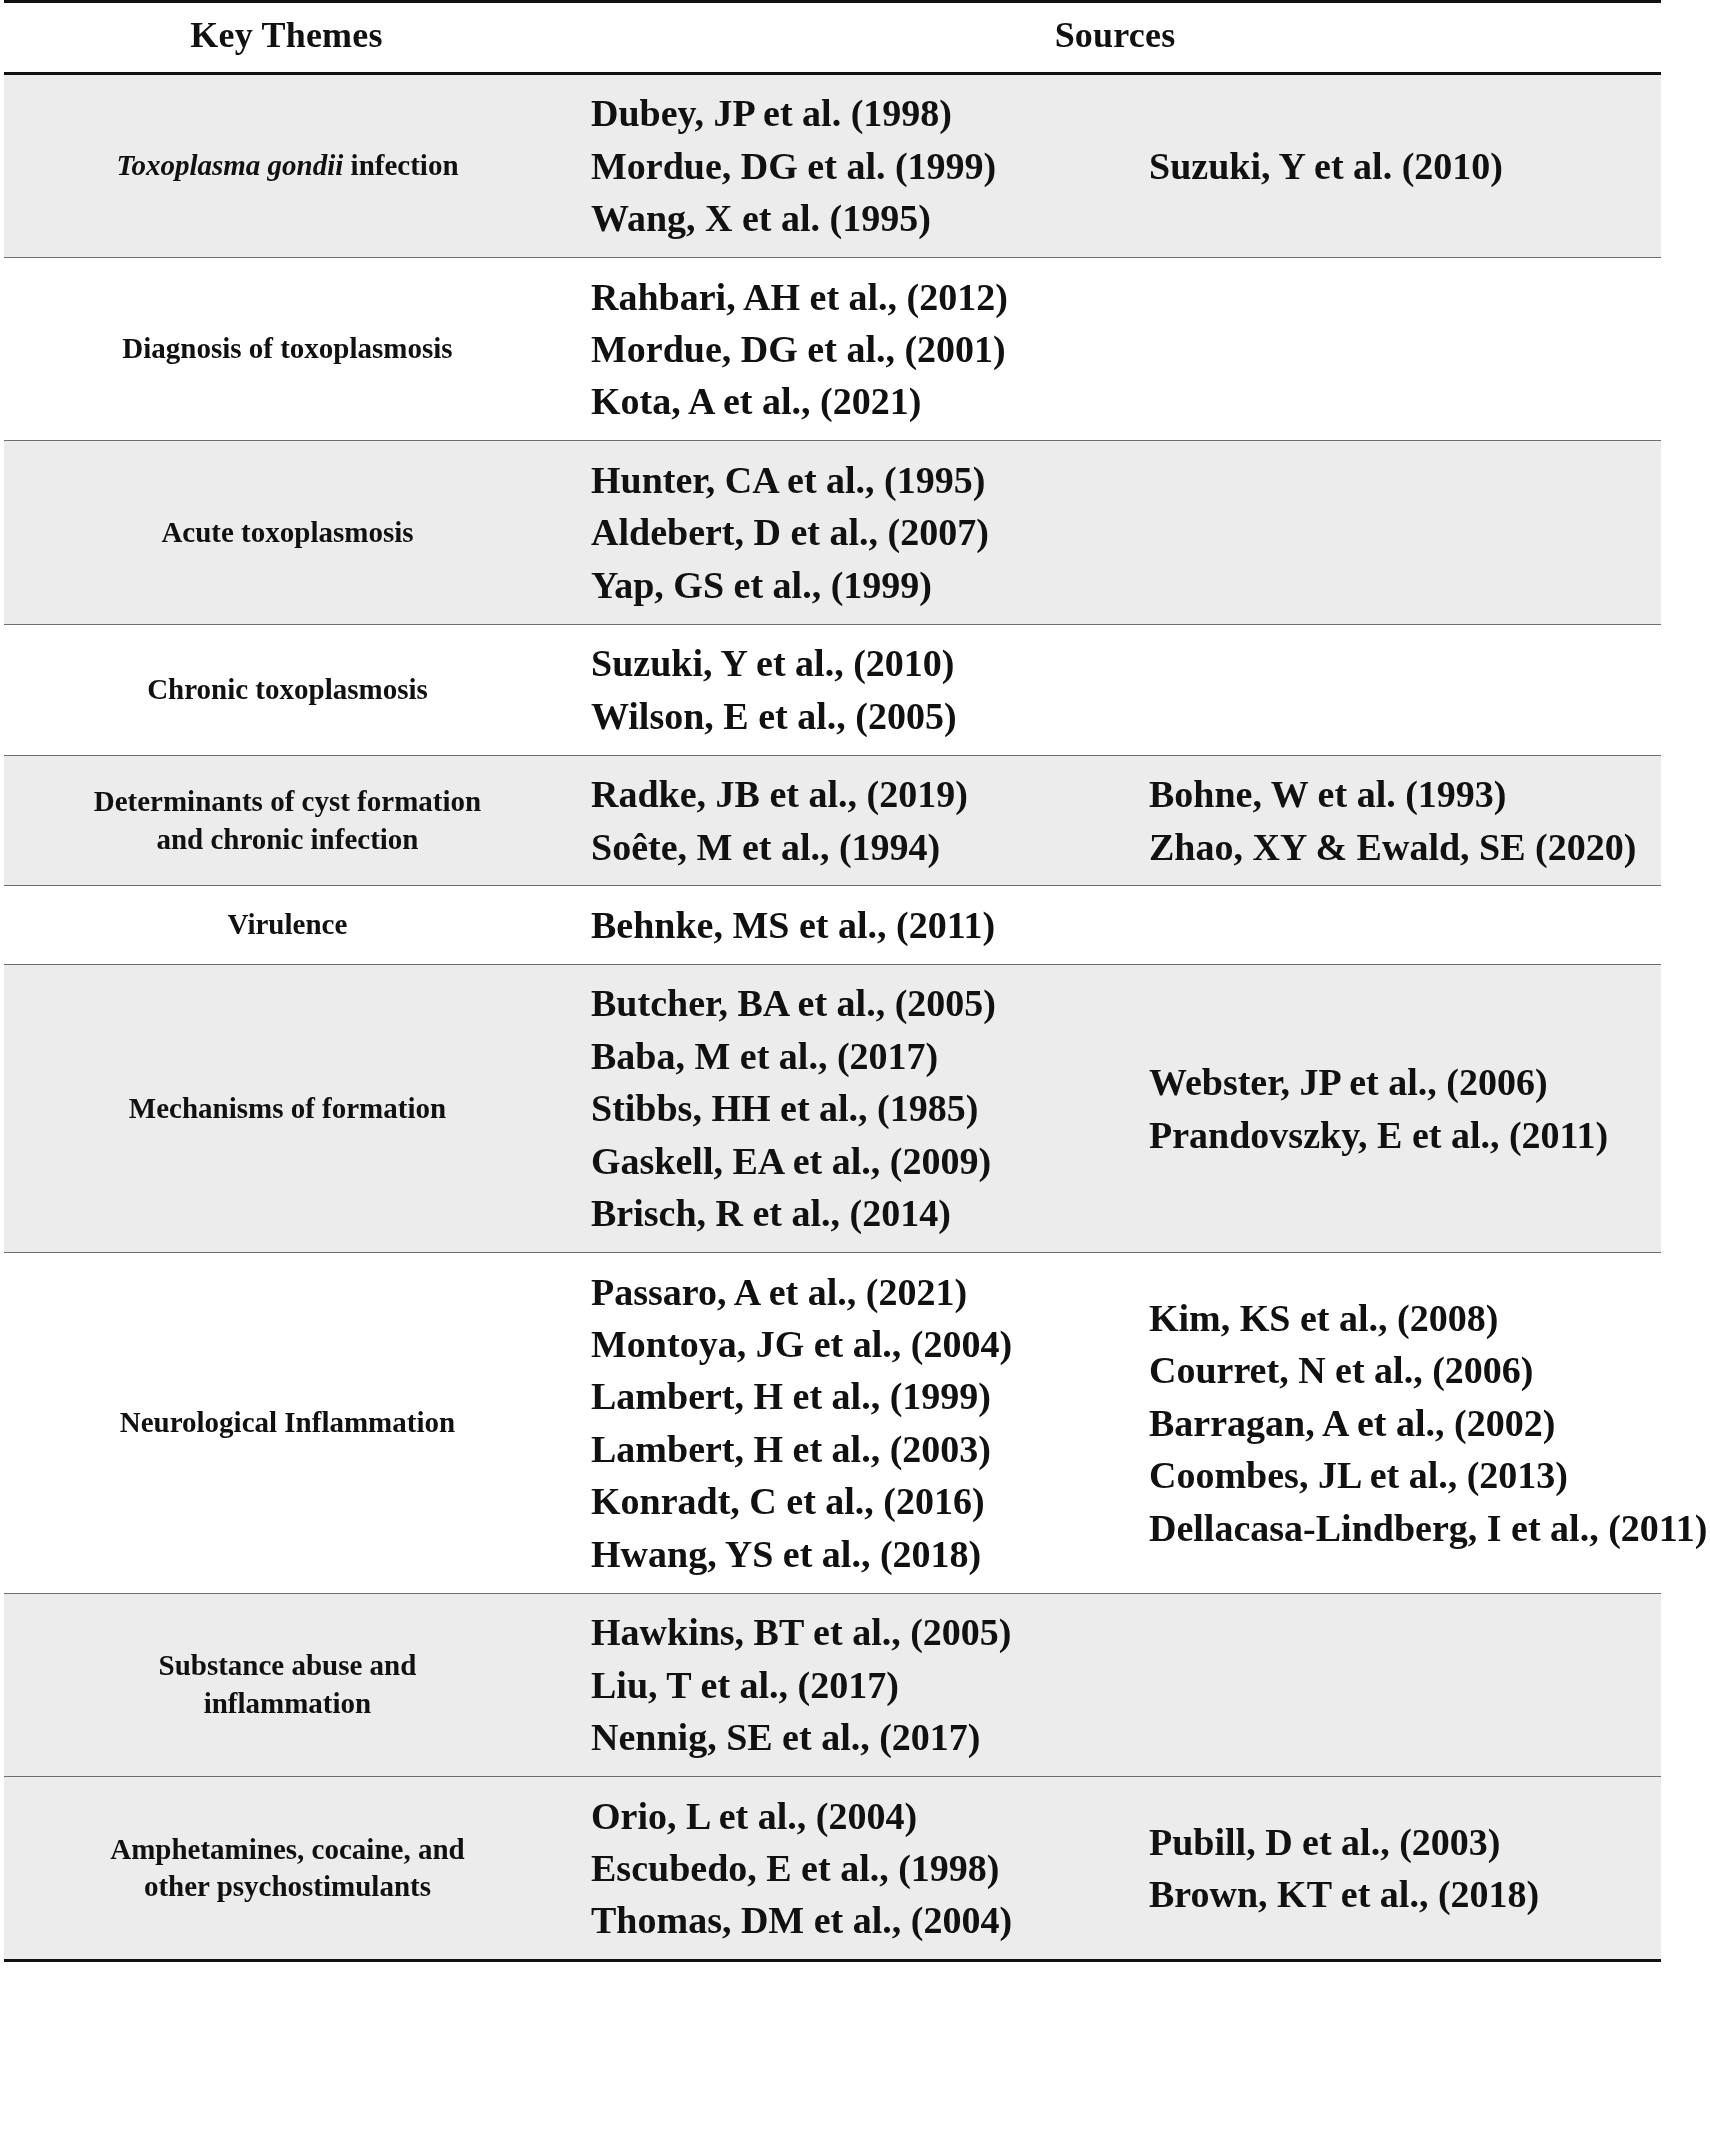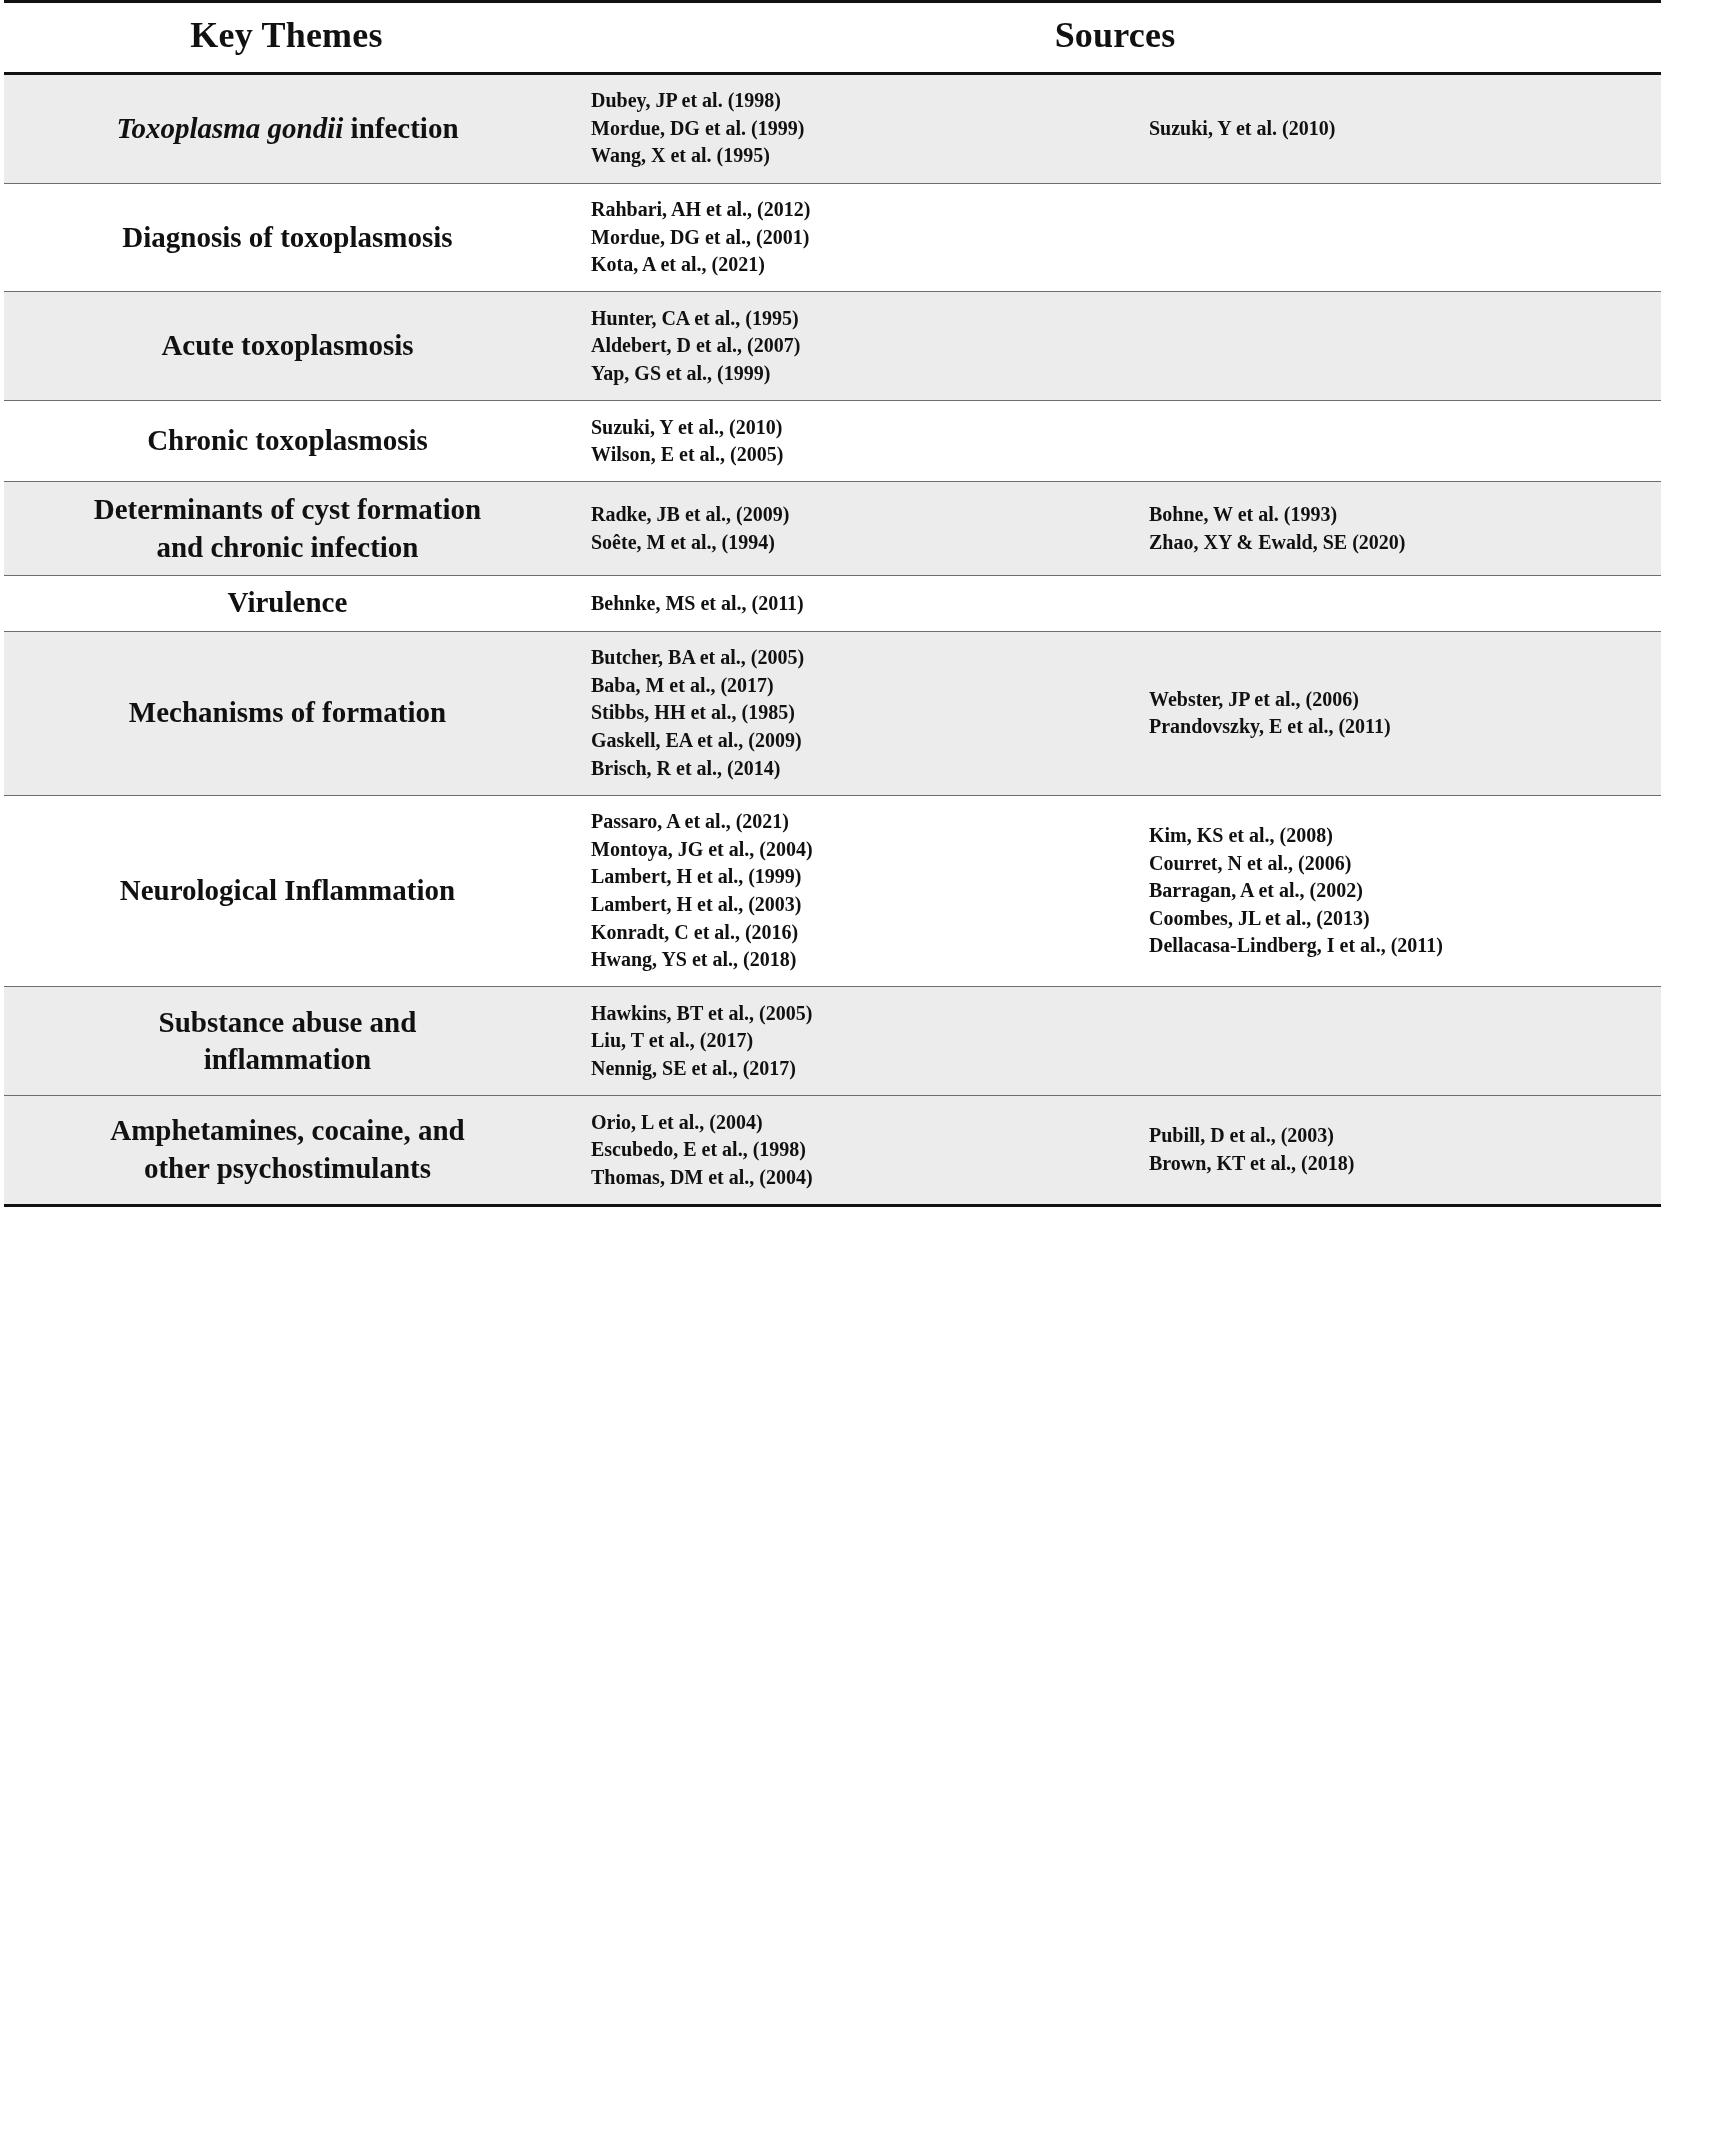--- a/index.html
+++ b/index.html
@@ -46,21 +46,21 @@
   thead th.th-sources { text-align: center; }
 
   tbody tr.shaded td { background: #ececec; }
   tbody tr.plain  td { background: #ffffff; }
 
   tbody td {
     border-top: 1.4px solid #6e6e6e;
     border-bottom: 1.4px solid #6e6e6e;
     vertical-align: middle;
     color: #111111;
-    font-size: 20px;
+    font-size: 38px;
     font-weight: bold;
     line-height: 1.38;
   }
   tbody tr:last-child td { border-bottom: 3.4px solid #111111; }
 
   td.theme-cell {
     text-align: center;
     padding: 8.6px 4.8px 8.6px 6.7px;
     font-size: 29px;
     line-height: 1.3;
@@ -136,21 +136,21 @@
         </td>
         <td class="src-cell src-b"></td>
       </tr>
 
       <tr class="shaded">
         <td class="theme-cell">
           <span class="src-line">Determinants of cyst formation</span>
           <span class="src-line">and chronic infection</span>
         </td>
         <td class="src-cell src-a">
-          <span class="src-line">Radke, JB et al., (2009)</span>
+          <span class="src-line">Radke, JB et al., (2019)</span>
           <span class="src-line">Soête, M et al., (1994)</span>
         </td>
         <td class="src-cell src-b">
           <span class="src-line">Bohne, W et al. (1993)</span>
           <span class="src-line">Zhao, XY &amp; Ewald, SE (2020)</span>
         </td>
       </tr>
 
       <tr class="plain">
         <td class="theme-cell">Virulence</td>

